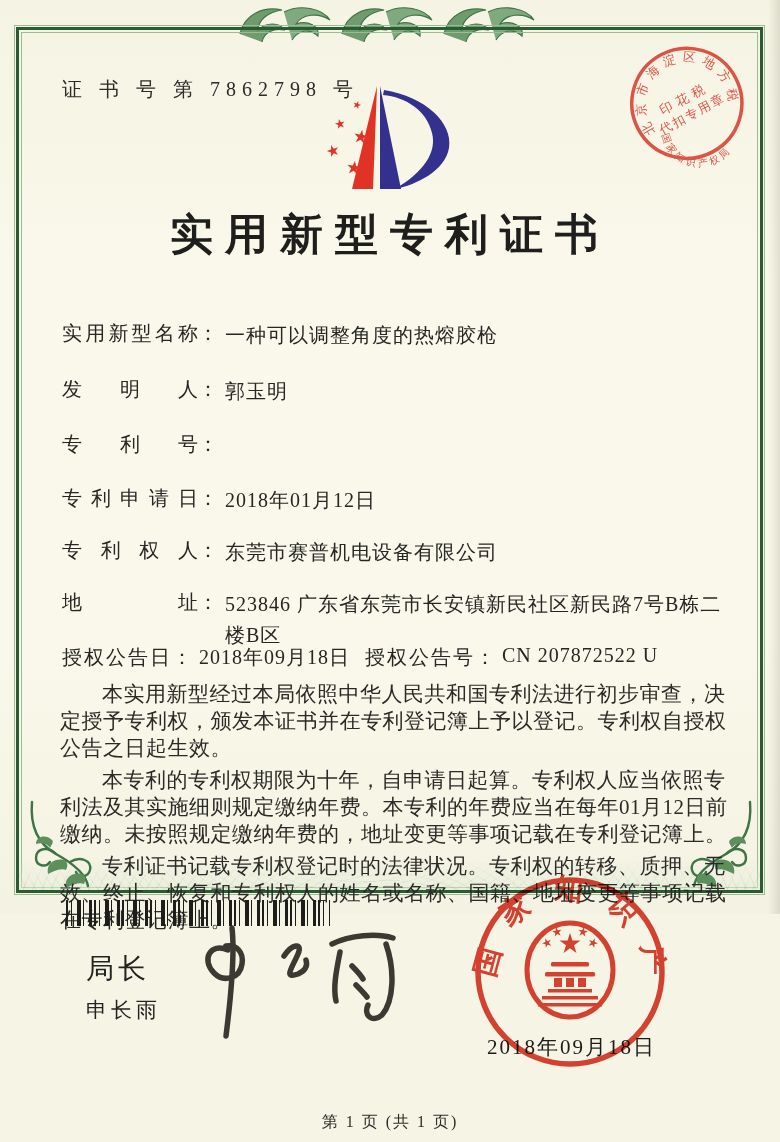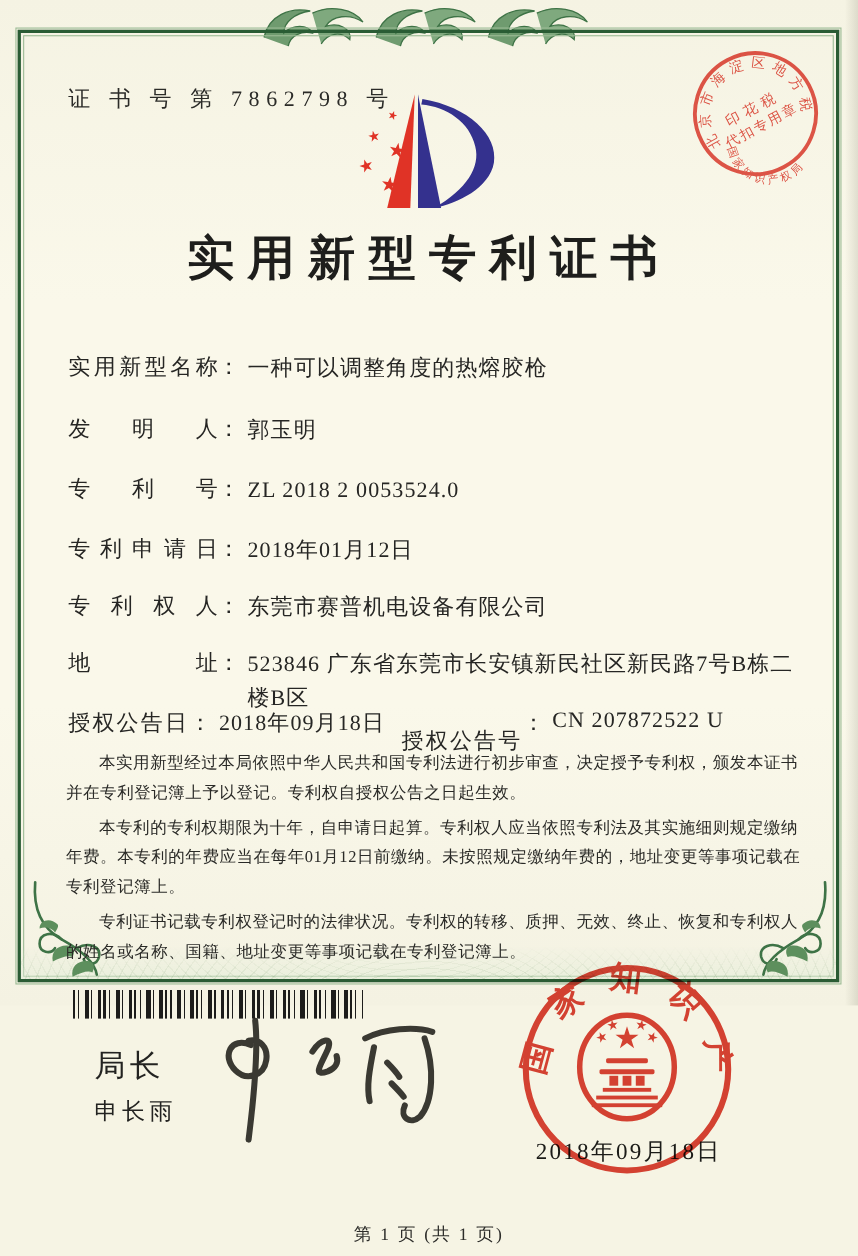--- a/index.html
+++ b/index.html
@@ -25,22 +25,22 @@
   }
   
   .certno{position:absolute;left:62px;top:76px;font-size:20px;letter-spacing:6px;color:#2b2b28;}
   .title{position:absolute;left:0;right:0;top:206px;text-align:center;font-size:43px;font-weight:bold;letter-spacing:12px;color:#1e1e1c;}
   .row{position:absolute;left:62px;right:40px;display:flex;align-items:flex-start;font-size:20px;color:#262624;letter-spacing:1px;}
   .row .lbl{display:inline-block;width:136px;flex:0 0 136px;text-align:justify;text-align-last:justify;letter-spacing:0;}
   .row .colon{flex:0 0 auto;margin-right:6px;}
   .row .val{flex:0 1 auto;max-width:548px;line-height:31px;}
   .f1{top:320px}.f2{top:376px}.f3{top:431px}.f4{top:485px}.f5{top:537px}.f6{top:589px}.f7{top:644px}
   .pair2{position:absolute;left:303px;top:0;display:flex;}
-  .pair2 .lbl2{letter-spacing:2px;margin-top:16px;}
-  .paras{position:absolute;left:60px;right:48px;top:681px;font-size:15px;line-height:27px;color:#2a2a27;letter-spacing:.5px;}
+  .pair2 .lbl2{letter-spacing:2px;}
+  .paras{position:absolute;left:60px;right:48px;top:681px;font-size:21px;line-height:27px;color:#2a2a27;letter-spacing:.5px;}
   .paras p{margin:0 0 5px 0;text-indent:2em;}
   
   .barcode{position:absolute;left:66px;top:900px;width:264px;height:26px;
     background:repeating-linear-gradient(90deg,#1d1d1b 0 2px,transparent 2px 5px,#1d1d1b 5px 6px,transparent 6px 11px,#1d1d1b 11px 15px,transparent 15px 17px,#1d1d1b 17px 18px,transparent 18px 23px,#1d1d1b 23px 26px,transparent 26px 28px);}
   .sig-role{position:absolute;left:86px;top:950px;font-size:28px;letter-spacing:4px;color:#232321;font-family:Liberation Sans, sans-serif;}
   .sig-name{position:absolute;left:86px;top:996px;font-size:21px;letter-spacing:4px;color:#232321;font-family:"Liberation Sans","DejaVu Sans",sans-serif;}
   .signature{position:absolute;left:180px;top:922px;}
   .seal{position:absolute;left:460px;top:862px;mix-blend-mode:multiply;opacity:.95;}
   .seal-date{position:absolute;left:487px;top:1033px;font-size:21px;letter-spacing:2px;color:#1c1c1a;mix-blend-mode:multiply;}
   .footer{position:absolute;left:0;right:0;top:1112px;text-align:center;font-size:16px;letter-spacing:2px;color:#2c2c29;}
@@ -123,21 +123,20 @@
       <span class="val">一种可以调整角度的热熔胶枪</span>
   </div>
   <div class="row f2">
     <span class="lbl">发明人</span>
       <span class="colon">：</span>
       <span class="val">郭玉明</span>
   </div>
   <div class="row f3">
     <span class="lbl">专利号</span>
       <span class="colon">：</span>
-      <span class="val">ZL 2018 2 0053524.0</span>
   </div>
   <div class="row f4">
     <span class="lbl">专利申请日</span>
       <span class="colon">：</span>
       <span class="val">2018年01月12日</span>
   </div>
   <div class="row f5">
     <span class="lbl">专利权人</span>
       <span class="colon">：</span>
       <span class="val">东莞市赛普机电设备有限公司</span>

